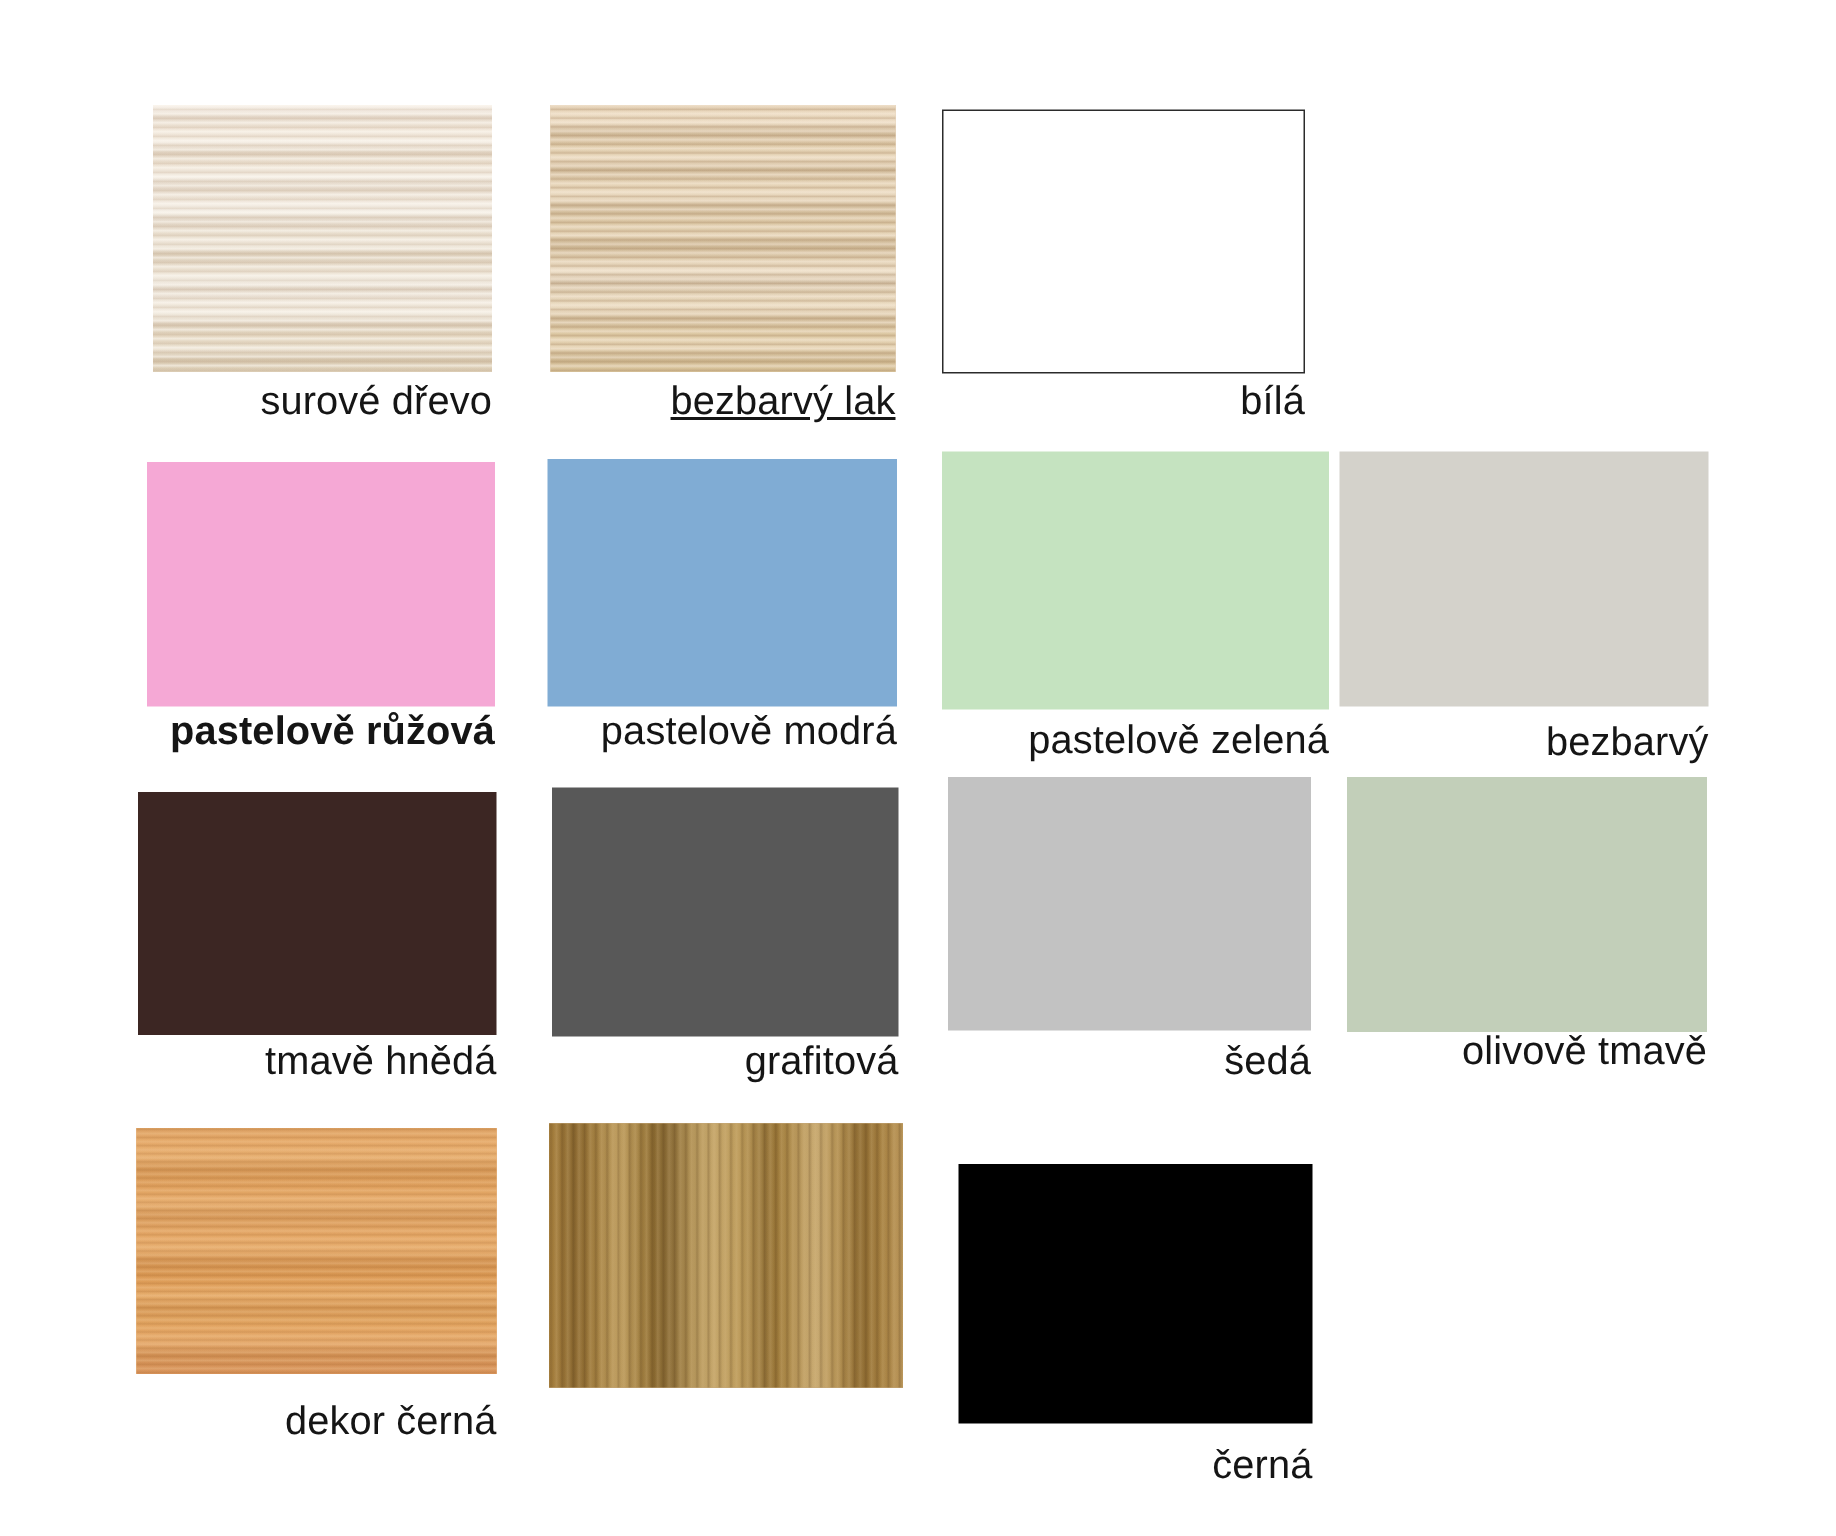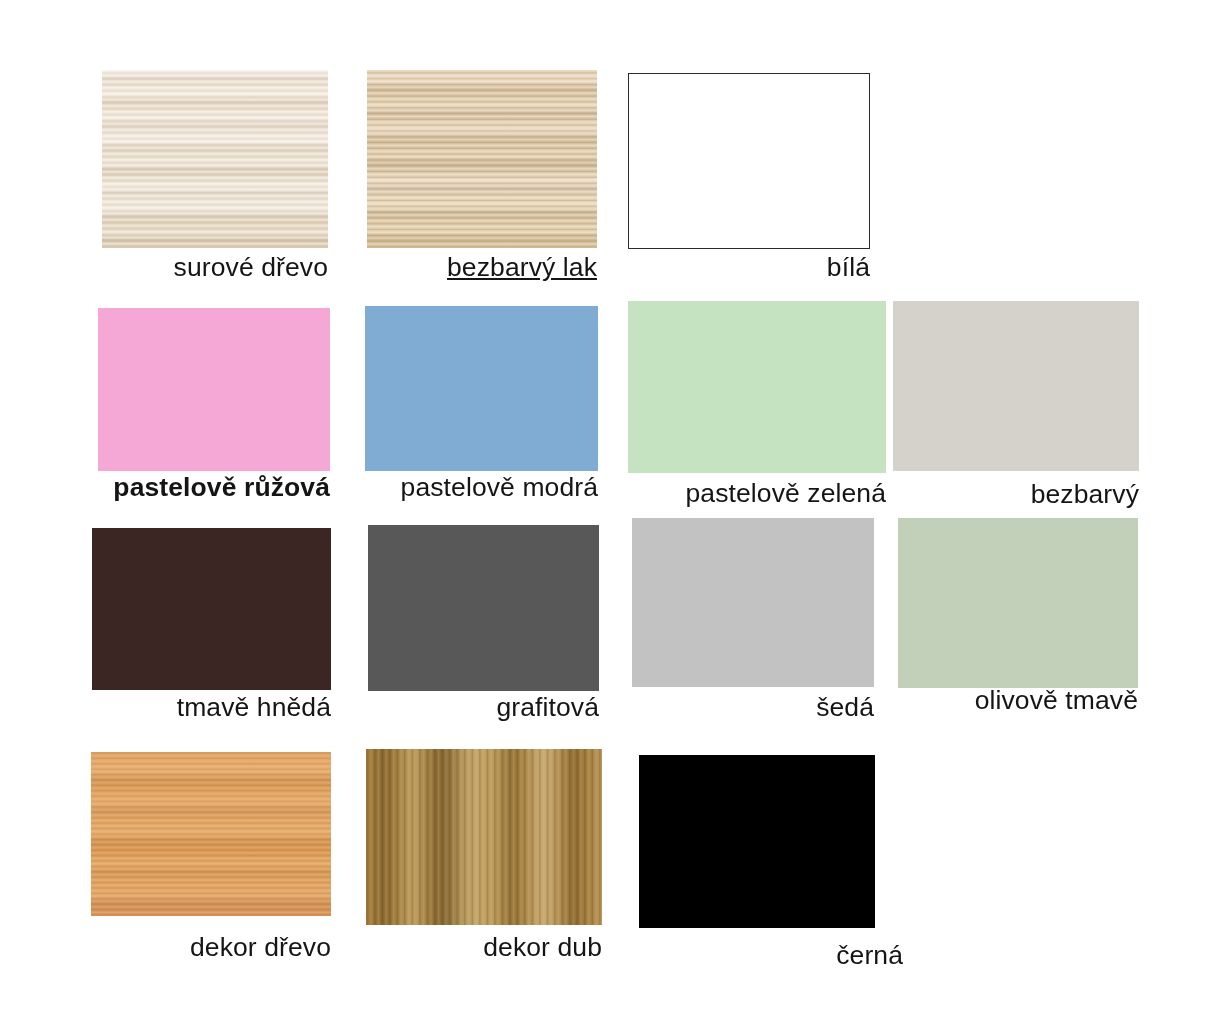--- a/index.html
+++ b/index.html
@@ -228,25 +228,24 @@
       <div class="swatch-label" style="top: 174px;">šedá</div>
     </div>
     <div class="swatch-cell" style="left: 898px; top: 518px; width: 240px; height: 201px;">
       <div class="swatch-chip" style="width: 240px; height: 170px; background: rgb(194, 207, 185);"></div>
       <div class="swatch-label" style="top: 167px;">olivově tmavě</div>
     </div>
     <div class="swatch-cell" style="left: 91px; top: 752px; width: 240px; height: 214px;">
       <div class="swatch-chip" style="width: 240px; height: 164px; background: rgb(226, 164, 99);">
         <div class="tex tex-alder-wood"></div>
       </div>
-      <div class="swatch-label" style="top: 180px;">dekor dřevo</div>
+      <div class="swatch-label" style="top: 180px;">dekor černá</div>
     </div>
     <div class="swatch-cell" style="left: 366px; top: 749px; width: 236px; height: 217px;">
       <div class="swatch-chip" style="width: 236px; height: 176px; background: rgb(178, 140, 82);">
         <div class="tex tex-oak-wood"></div>
       </div>
-      <div class="swatch-label" style="top: 183px;">dekor dub</div>
-    </div>
-    <div class="swatch-cell" style="left: 639px; top: 755px; width: 236px; height: 219px; padding-left: 28px;">
+    </div>
+    <div class="swatch-cell" style="left: 639px; top: 776px; width: 236px; height: 219px;">
       <div class="swatch-chip" style="width: 236px; height: 173px; background: rgb(0, 0, 0);"></div>
       <div class="swatch-label" style="top: 185px;">černá</div>
     </div>
   </div>
 
 </body></html>

